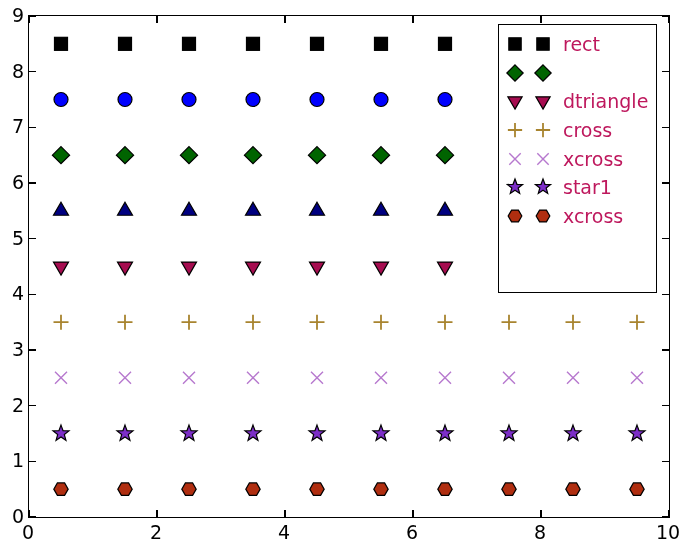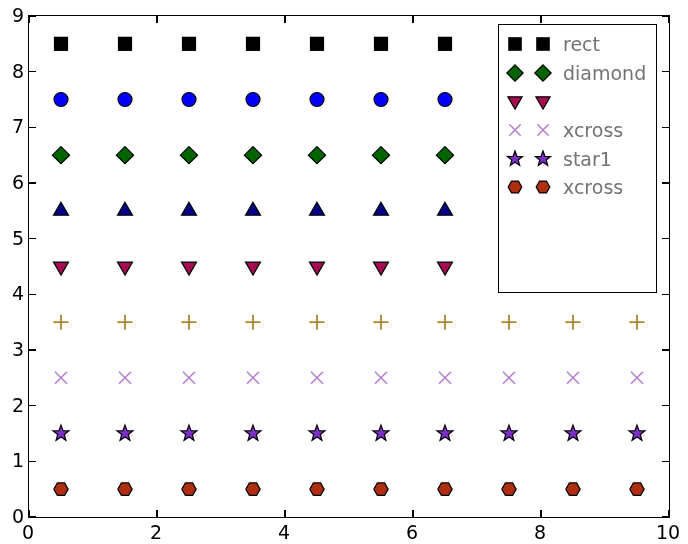--- a/index.html
+++ b/index.html
@@ -20,21 +20,21 @@
   .tick-label-y{
     position:absolute;width:24px;text-align:right;font-size:19px;color:#000;
     line-height:22px;
   }
   #legend{
     position:absolute;left:498px;top:24px;width:159px;height:269px;
     background:#ffffff;border:1.6px solid #000000;box-sizing:border-box;
     padding:5px 0 0 7px;z-index:10;
   }
   .legend-row{display:flex;align-items:center;height:28.6px;}
-  .legend-label{font-size:19px;color:#737373;margin-left:9px;white-space:nowrap;}
+  .legend-label{font-size:19px;color:#be185d;margin-left:9px;white-space:nowrap;}
 </style>
 </head>
 <body>
 
 <div id="figure">
   <div id="plot-area">
     <svg id="scatter-svg" width="640" height="501" viewBox="0 0 640 501">
         <g>
           <rect x="25.5" y="21.33333333333337" width="13" height="13" fill="#000000" stroke="#000000" stroke-width="1.2"></rect>
           <rect x="89.5" y="21.33333333333337" width="13" height="13" fill="#000000" stroke="#000000" stroke-width="1.2"></rect>
@@ -203,27 +203,34 @@
           <rect x="2.825" y="5.825" width="12.35" height="12.35" fill="#000000" stroke="#000000" stroke-width="1.2"></rect>
           <rect x="30.825" y="5.825" width="12.35" height="12.35" fill="#000000" stroke="#000000" stroke-width="1.2"></rect>
         </svg>
         <span class="legend-label">rect</span>
       </div>
       <div class="legend-row">
         <svg width="48" height="24">
           <polygon points="9,3.83 17.17,12 9,20.17 0.8300000000000001,12" fill="#006400" stroke="#000000" stroke-width="1.2"></polygon>
           <polygon points="37,3.83 45.17,12 37,20.17 28.83,12" fill="#006400" stroke="#000000" stroke-width="1.2"></polygon>
         </svg>
-        <span class="legend-label">diamond</span>
       </div>
       <div class="legend-row">
         <svg width="48" height="24">
           <polygon points="9,20.17 16.125,7.82 1.875,7.82" fill="#a60d50" stroke="#000000" stroke-width="1.2"></polygon>
           <polygon points="37,20.17 44.125,7.82 29.875,7.82" fill="#a60d50" stroke="#000000" stroke-width="1.2"></polygon>
         </svg>
+        <span class="legend-label">dtriangle</span>
+      </div>
+      <div class="legend-row">
+        <svg width="48" height="24">
+          <path d="M 1.875 12 L 16.125 12 M 9 4.875 L 9 19.125" stroke="#a8842f" stroke-width="1.8" fill="none"></path>
+          <path d="M 29.875 12 L 44.125 12 M 37 4.875 L 37 19.125" stroke="#a8842f" stroke-width="1.8" fill="none"></path>
+        </svg>
+        <span class="legend-label">cross</span>
       </div>
       <div class="legend-row">
         <svg width="48" height="24">
           <path d="M 3.3000000000000007 6.300000000000001 L 14.7 17.7 M 3.3000000000000007 17.7 L 14.7 6.300000000000001" stroke="#b678ce" stroke-width="1.4" fill="none"></path>
           <path d="M 31.3 6.300000000000001 L 42.7 17.7 M 31.3 17.7 L 42.7 6.300000000000001" stroke="#b678ce" stroke-width="1.4" fill="none"></path>
         </svg>
         <span class="legend-label">xcross</span>
       </div>
       <div class="legend-row">
         <svg width="48" height="24">

